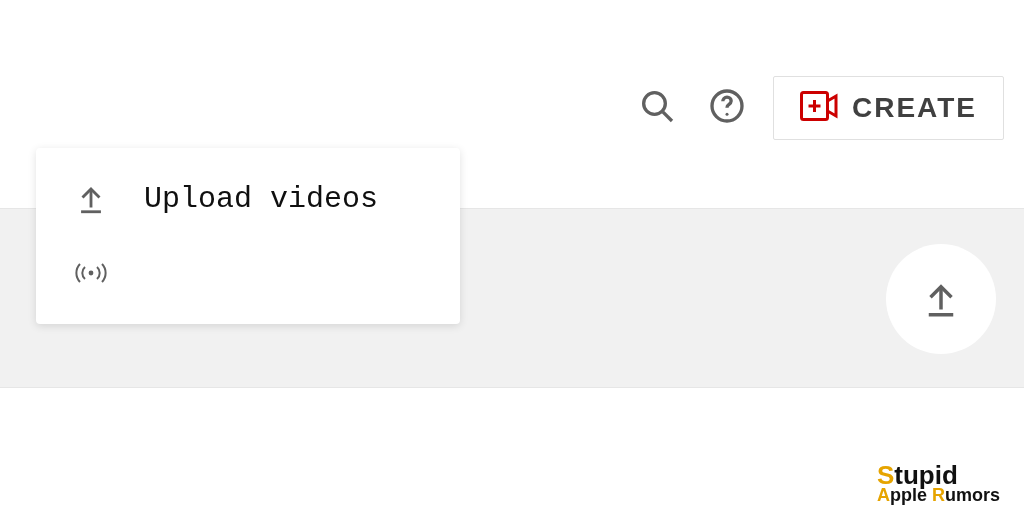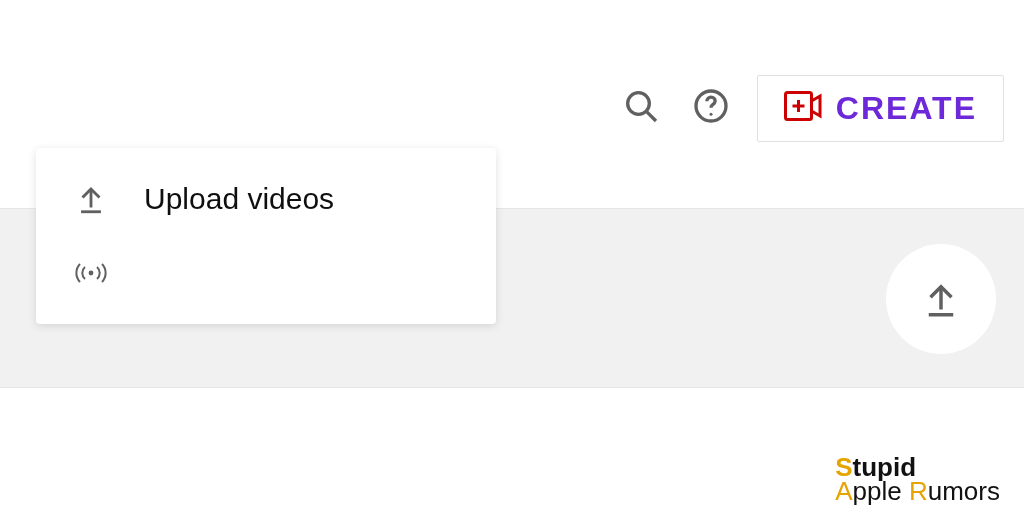--- a/index.html
+++ b/index.html
@@ -35,22 +35,22 @@
     border-radius: 2px;
     padding: 14px 26px;
     display: flex;
     align-items: center;
     gap: 14px;
     background: #fff;
   }
   .create-label {
     font-weight: 700;
     letter-spacing: 2px;
-    font-size: 32px;
-    color: #6d28d9;
+    font-size: 28px;
+    color: #404040;
   }
   .gray-band {
     position: absolute;
     top: 208px;
     left: 0;
     right: 0;
     height: 180px;
     background: #f1f1f1;
     border-top: 1px solid #e6e6e6;
     border-bottom: 1px solid #e6e6e6;
@@ -65,25 +65,26 @@
     background: #ffffff;
     display: flex;
     align-items: center;
     justify-content: center;
     color: #606060;
   }
   .dropdown {
     position: absolute;
     top: 148px;
     left: 36px;
-    width: 460px;
+    width: 424px;
     background: #ffffff;
     border-radius: 4px;
     box-shadow: 0 2px 8px rgba(0,0,0,0.12);
     padding: 14px 0;
+    font-family: Liberation Mono, monospace;
   }
   .menu-item {
     display: flex;
     align-items: center;
     gap: 30px;
     padding: 14px 32px;
   }
   .menu-icon {
     width: 46px;
     height: 46px;
@@ -101,22 +102,22 @@
     right: 24px;
     bottom: 8px;
     text-align: left;
     line-height: 1;
   }
   .wm-line1 {
     font-weight: 900;
     font-size: 26px;
   }
   .wm-line2 {
-    font-weight: 400;
-    font-size: 26px;
+    font-weight: 700;
+    font-size: 18px;
     margin-top: -2px;
   }
   .wm-g { color: #e6a400; }
   .wm-b { color: #111; }
 </style>
 </head>
 <body>
 
 <div class="gray-band"></div>
 

